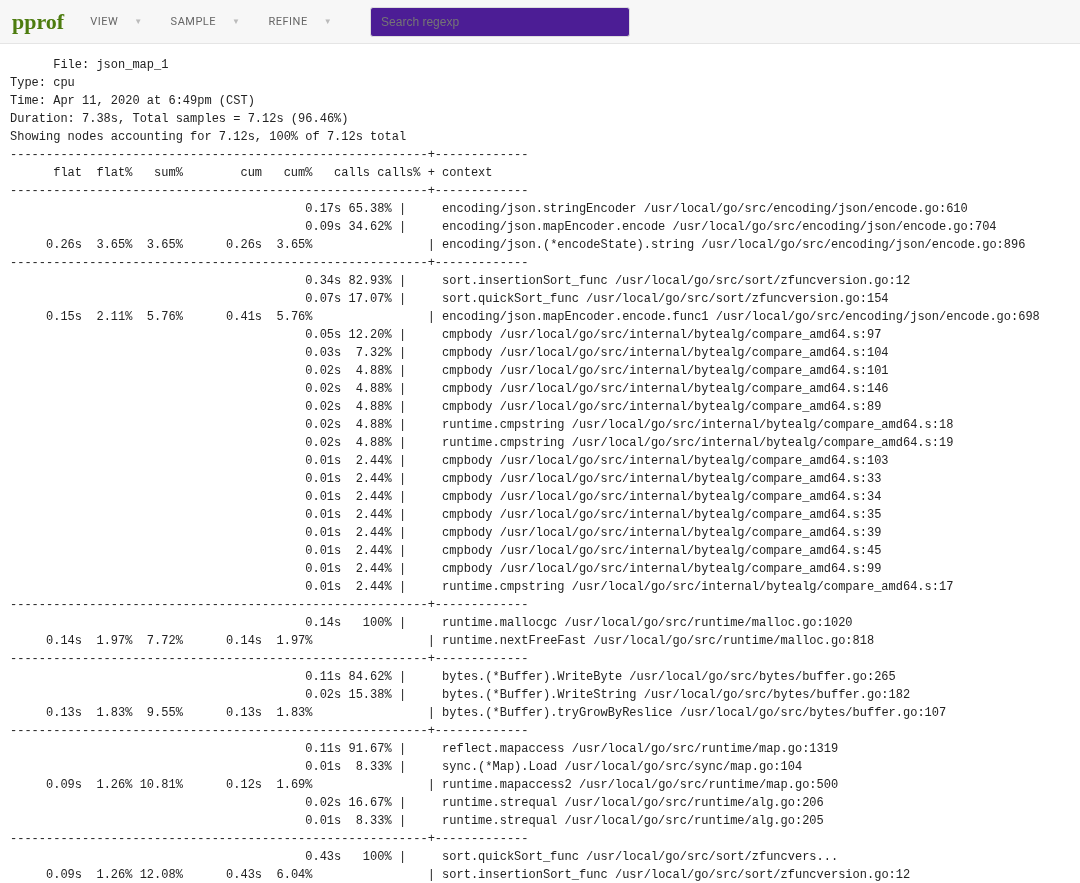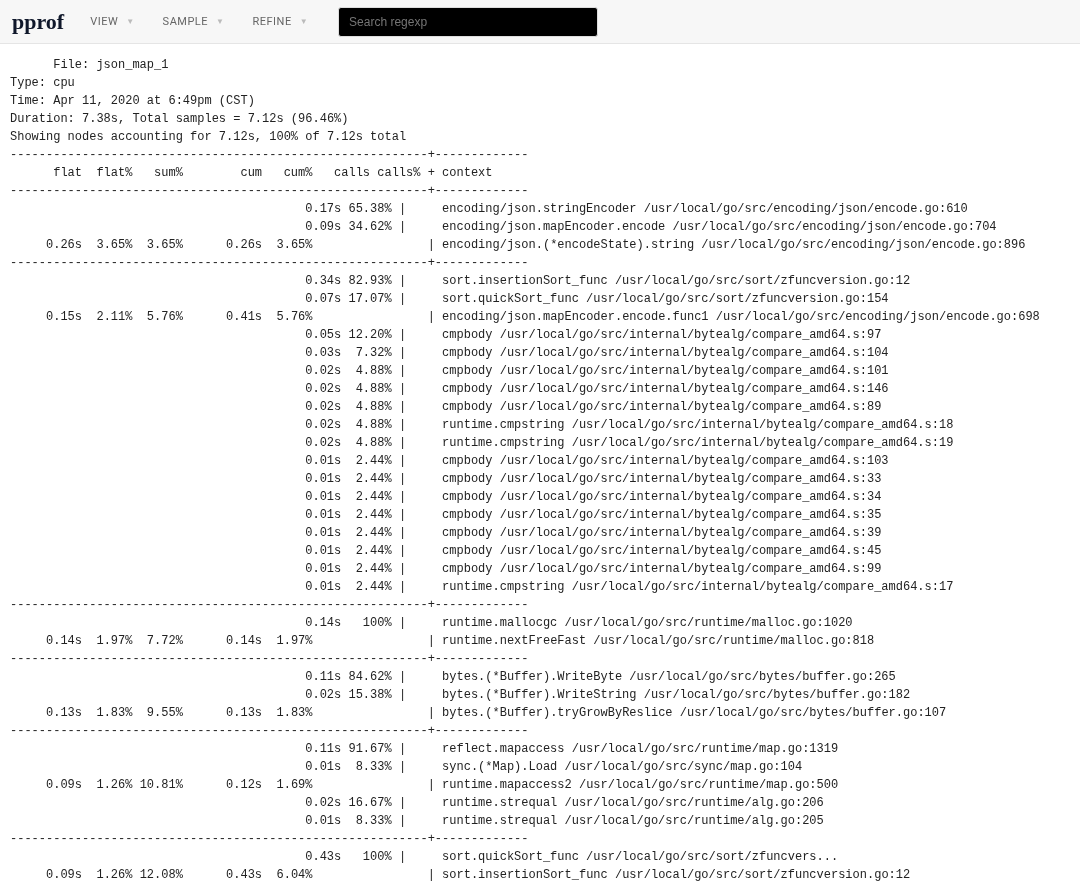--- a/index.html
+++ b/index.html
@@ -1,21 +1,21 @@
 <!DOCTYPE html>
 <html><head>
 <meta charset="utf-8">
 <style>
 * { margin: 0; padding: 0; box-sizing: border-box; }
 body { font-family: -apple-system,BlinkMacSystemFont,"Segoe UI",Roboto,sans-serif; background:#fff; width:1080px; color:#333; font-size:12px; }
 .topbar { background:#f7f7f7; border-bottom:1px solid #e5e5e5; height:44px; display:flex; align-items:center; padding:0 12px; gap:8px; }
-.logo { font-family:Georgia,serif; font-size:22px; font-weight:bold; color:#0f172a; margin-right:8px; }
-.menu-item { font-size:11px; color:#666; text-transform:uppercase; letter-spacing:0.5px; padding:6px 10px; display:flex; align-items:center; gap:8px; cursor:pointer; }
+.logo { font-family:Georgia,serif; font-size:22px; font-weight:bold; color:#4d7c0f; margin-right:8px; }
+.menu-item { font-size:11px; color:#666; text-transform:uppercase; letter-spacing:0.5px; padding:6px 10px; display:flex; align-items:center; gap:16px; cursor:pointer; }
 .caret { font-size:8px; color:#bbb; }
-.search-box { margin-left:12px; width:260px; height:30px; border:1px solid #ddd; border-radius:3px; padding:0 10px; font-size:12px; color:#999; background:#000000; }
+.search-box { margin-left:20px; width:260px; height:30px; border:1px solid #ddd; border-radius:3px; padding:0 10px; font-size:12px; color:#999; background:#4c1d95; }
 .report { font-family:"Courier New",Consolas,monospace; font-size:12px; line-height:18px; padding:12px 10px 40px 10px; color:#222; white-space:pre; position:relative; }
 .sec-num { }
 </style>
 </head>
 <body>
 
 <div class="topbar">
   <span class="logo">pprof</span>
   <div class="menu-item">
       <span>VIEW</span>

